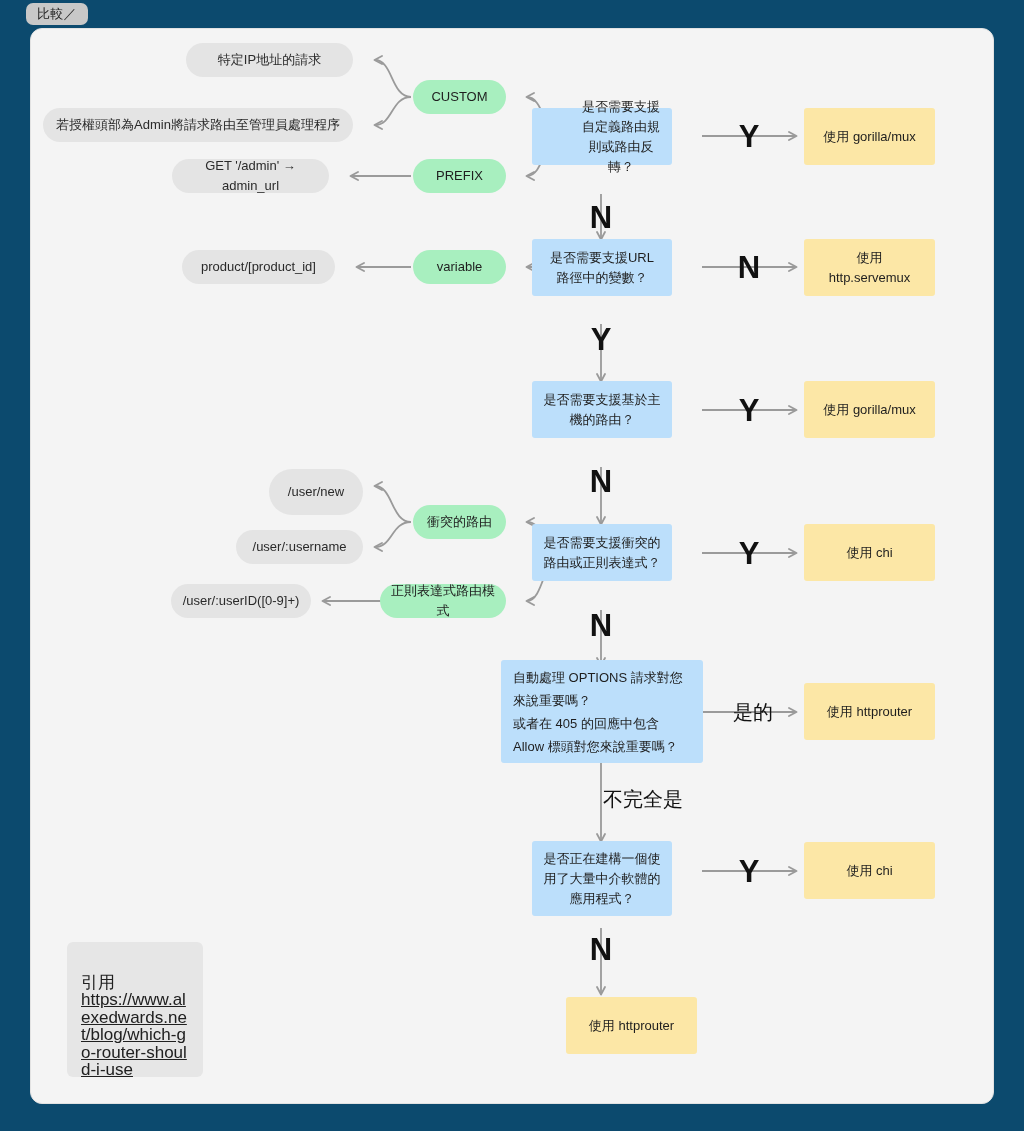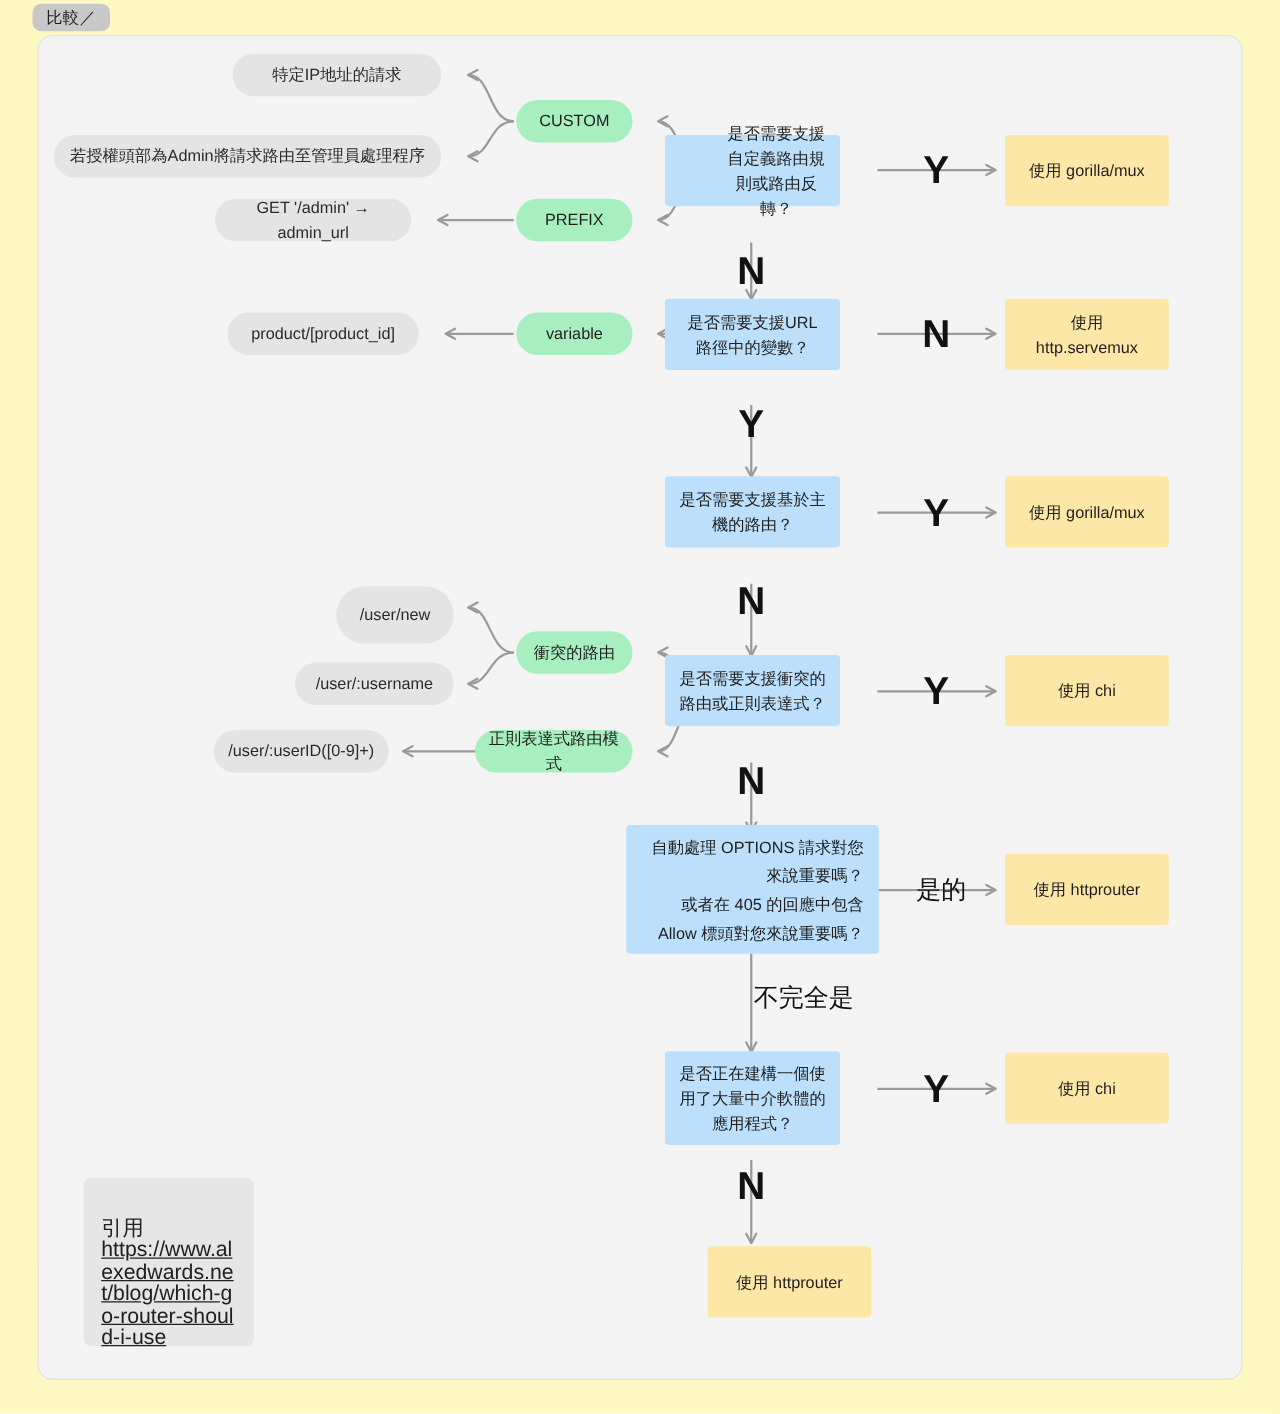--- a/index.html
+++ b/index.html
@@ -4,21 +4,21 @@
 <style>
   html, body {
     margin: 0; padding: 0;
     background: #ffffff;
     font-family: "Liberation Sans", "DejaVu Sans", sans-serif;
   }
   #page {
     position: relative;
     width: 1024px;
     height: 1131px;
-    background: #fef9c3;
+    background: #0c4a6e;
     overflow: hidden;
   }
   
   .tab {
     position: absolute;
     left: 26px; top: 3px;
     padding: 3px 11px 4px 11px;
     background: #c8c8c8;
     color: #1c1c1c;
     border-radius: 7px;
@@ -57,21 +57,21 @@
     font-size: 13px;
     line-height: 20px;
     padding: 6px 10px;
     white-space: pre-line;
   }
   .node.decision {           
     background: #bcdffb;
     border-radius: 3px;
   }
   .node.decision.left {
-    text-align: right;
+    text-align: left;
     justify-content: flex-start;
     padding: 10px 12px;
     line-height: 23px;
   }
   .node.result {             
     background: #fce7a6;
     border-radius: 3px;
   }
   .node.kind {               
     background: #a8efbf;

